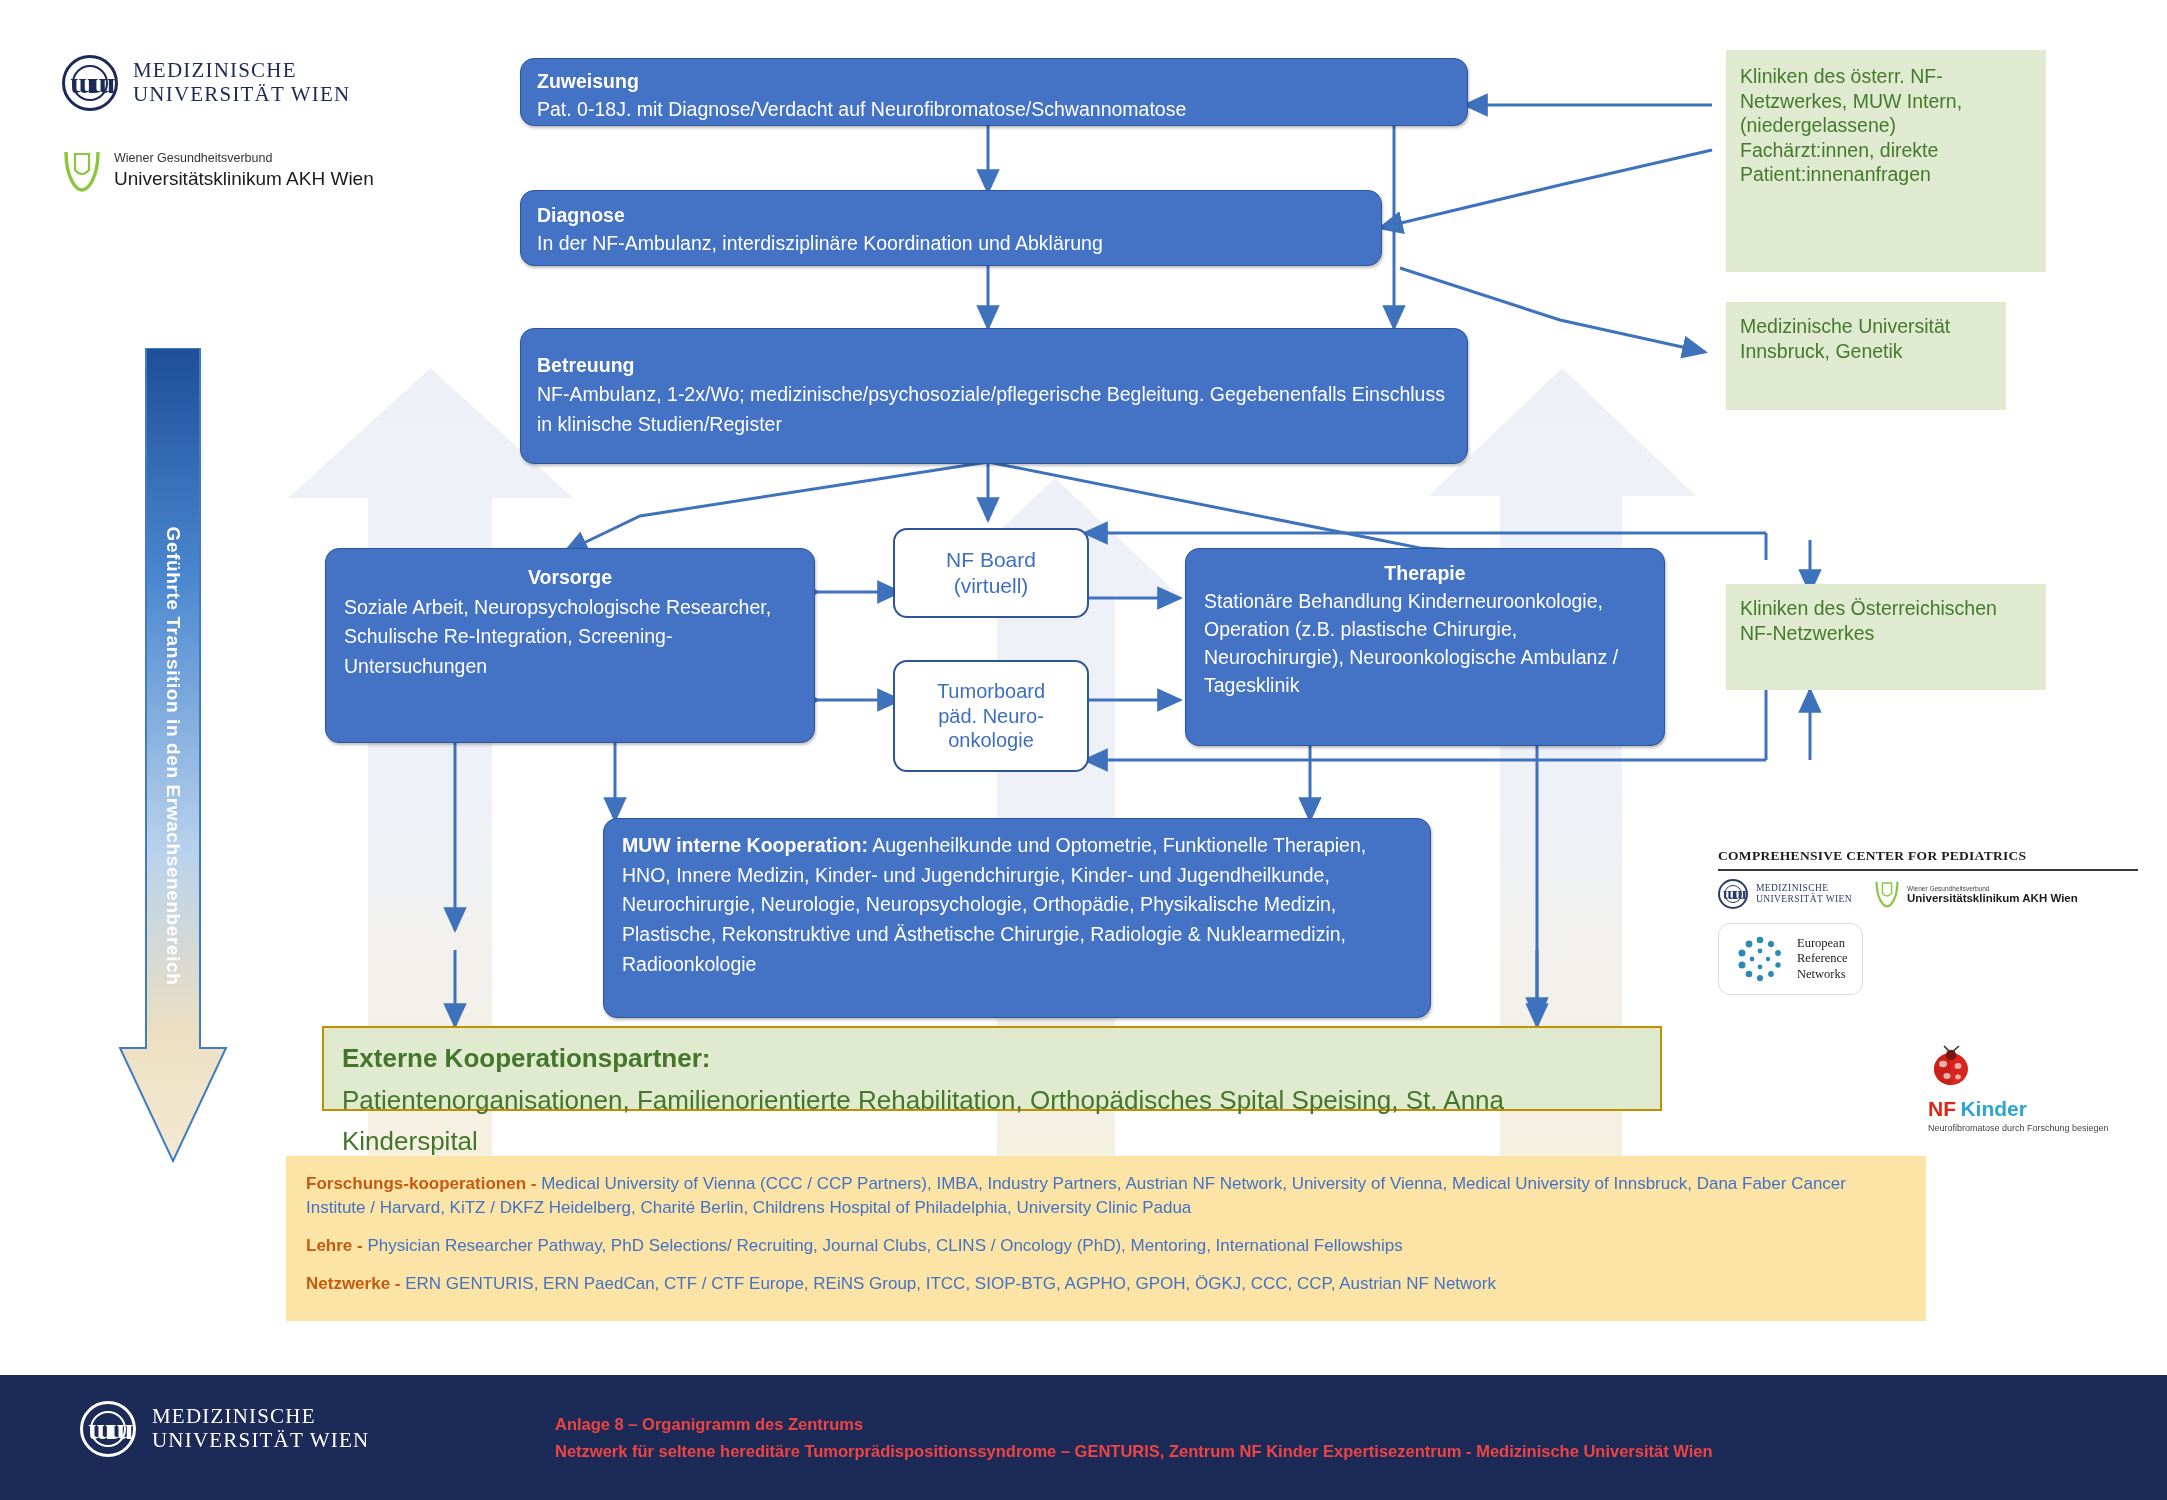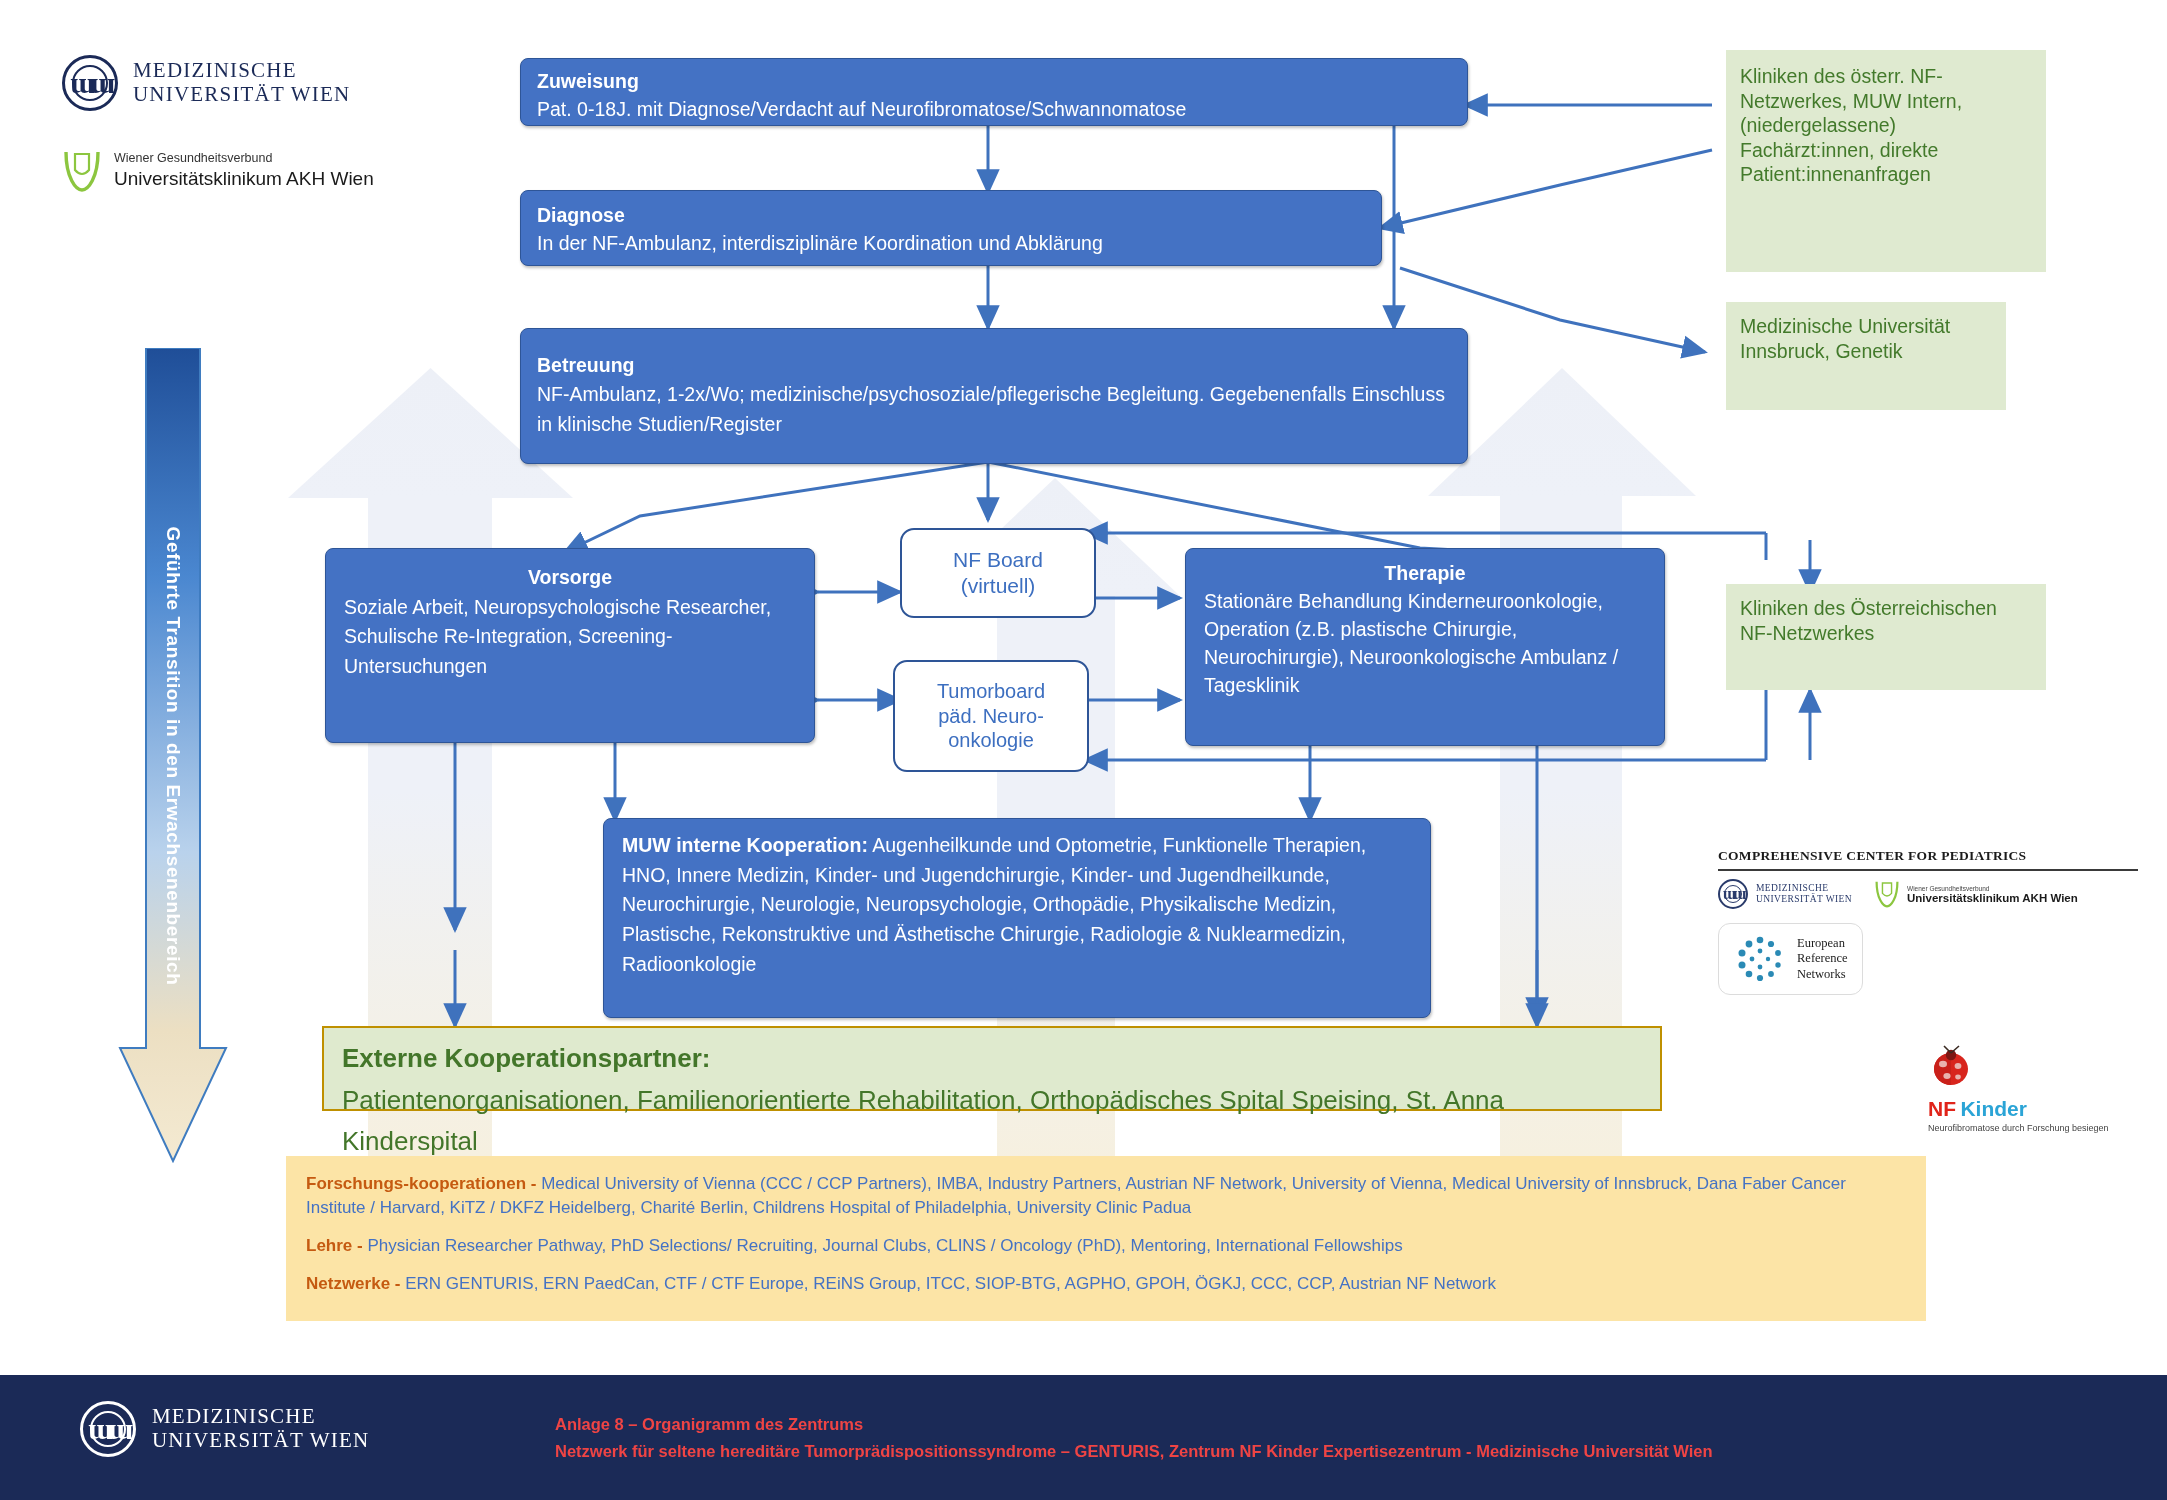--- a/index.html
+++ b/index.html
@@ -21,21 +21,21 @@
   .bg-arrow.head {
     background: linear-gradient(to bottom, #edf0f7 0%, #eef1f8 100%);
     clip-path: polygon(50% 0%, 100% 100%, 0% 100%);
   }
 
   
   .blue-box {
     position: absolute;
     background: #4472c4;
     border: 1.6px solid #2e5597;
-    border-radius: 8px;
+    border-radius: 14px;
     color: #ffffff;
     z-index: 6;
     box-shadow: 1px 2px 3px rgba(0,0,0,0.25);
   }
   .blue-box .bx-title {
     font-weight: bold;
     display: block;
   }
   .blue-box .bx-body { display: block; }
 
@@ -277,21 +277,21 @@
   <div class="blue-box" style="left:325px; top:548px; width:490px; height:195px; padding:14px 18px; font-size:19.5px; line-height:1.52;">
     <span class="bx-title" style="text-align:center;">Vorsorge</span>
     <span class="bx-body">Soziale Arbeit, Neuropsychologische Researcher, Schulische Re-Integration, Screening-Untersuchungen</span>
   </div>
 
   <div class="blue-box" style="left:1185px; top:548px; width:480px; height:198px; padding:10px 18px; font-size:19.5px; line-height:1.44;">
     <span class="bx-title" style="text-align:center;">Therapie</span>
     <span class="bx-body">Stationäre Behandlung Kinderneuroonkologie, Operation (z.B. plastische Chirurgie, Neurochirurgie), Neuroonkologische Ambulanz / Tagesklinik</span>
   </div>
 
-  <div class="white-box" style="left:893px; top:528px; width:196px; height:90px; font-size:21px; white-space:pre-line;margin-left:7px;">NF Board
+  <div class="white-box" style="left:893px; top:528px; width:196px; height:90px; font-size:21px; white-space:pre-line;">NF Board
 (virtuell)</div>
 
   <div class="white-box" style="left:893px; top:660px; width:196px; height:112px; font-size:20px; white-space:pre-line;">Tumorboard
 päd. Neuro-
 onkologie</div>
 
   <div class="blue-box" style="left:583px; top:818px; width:828px; height:200px; padding:12px 18px; font-size:19.5px; line-height:1.52;margin-left:20px;">
     <span style="font-weight:bold;">MUW interne Kooperation:</span><span> Augenheilkunde und Optometrie, Funktionelle Therapien, HNO, Innere Medizin, Kinder- und Jugendchirurgie, Kinder- und Jugendheilkunde, Neurochirurgie, Neurologie, Neuropsychologie, Orthopädie, Physikalische Medizin, Plastische, Rekonstruktive und Ästhetische Chirurgie, Radiologie &amp; Nuklearmedizin, Radioonkologie</span>
   </div>
 

